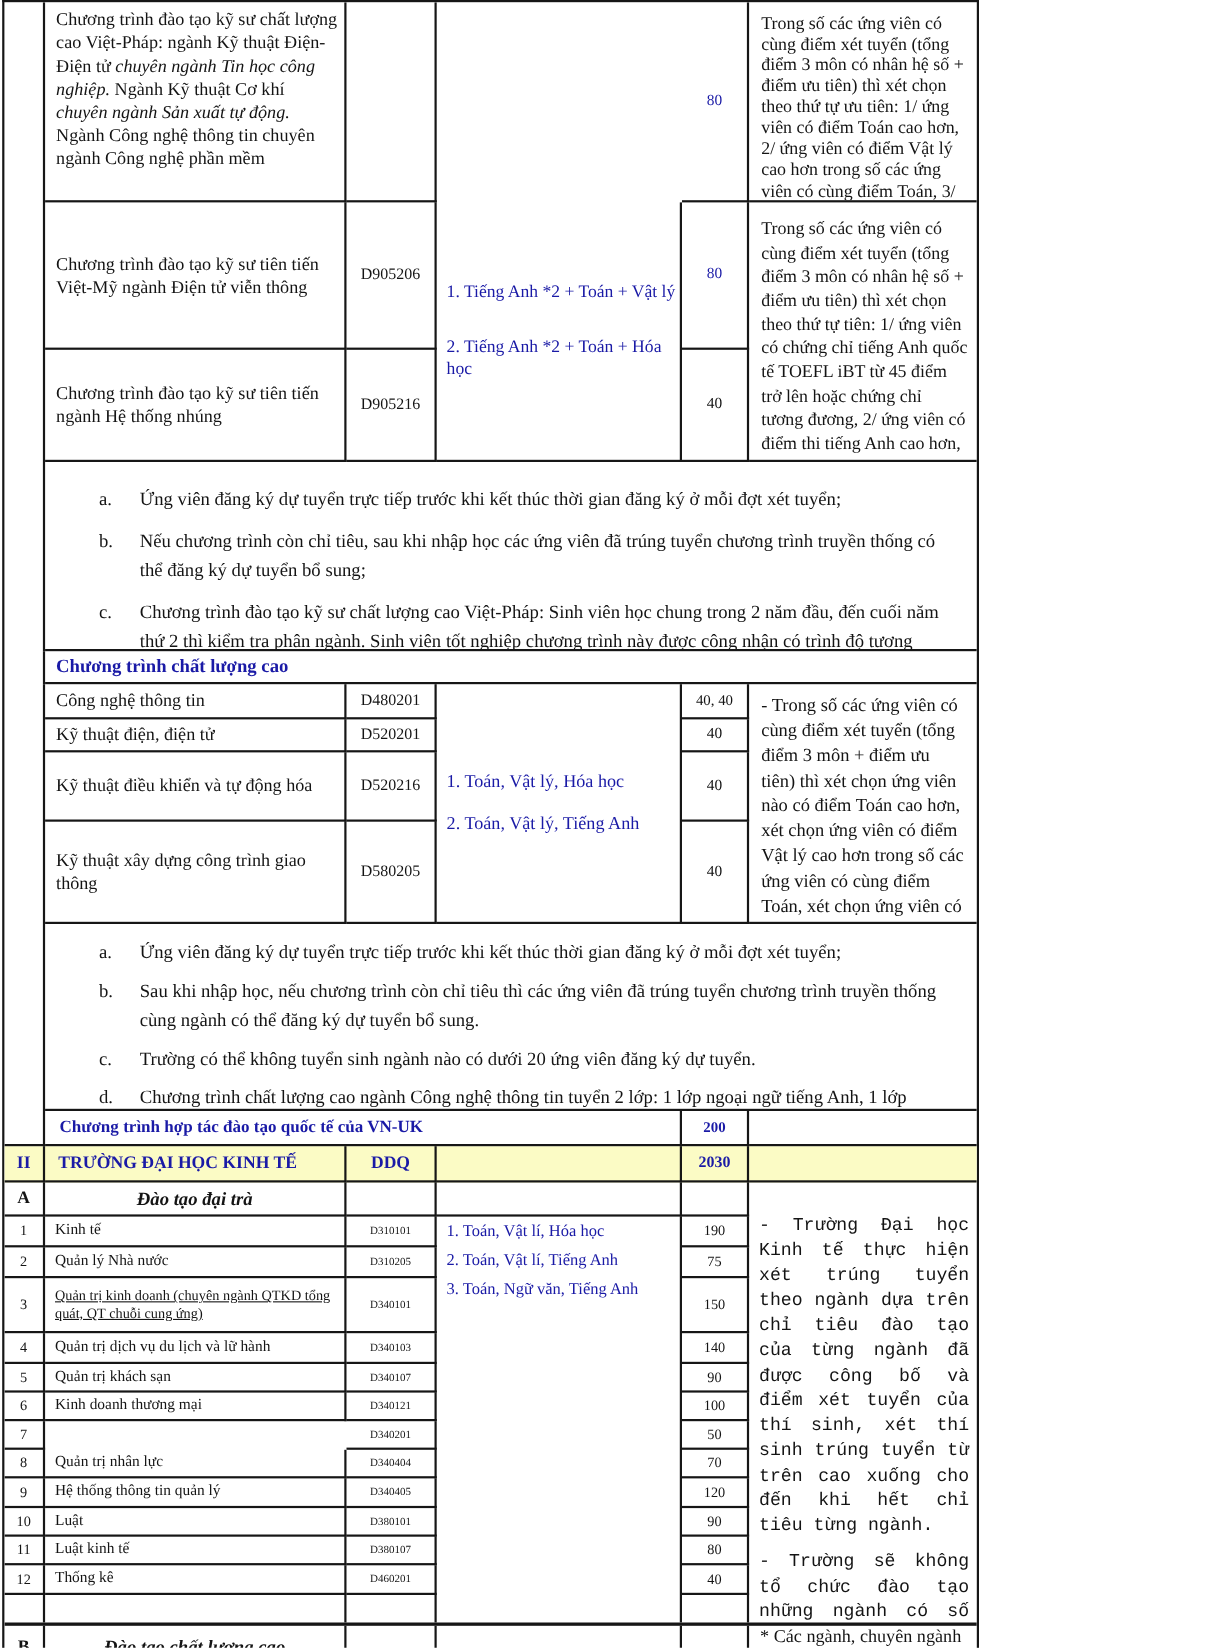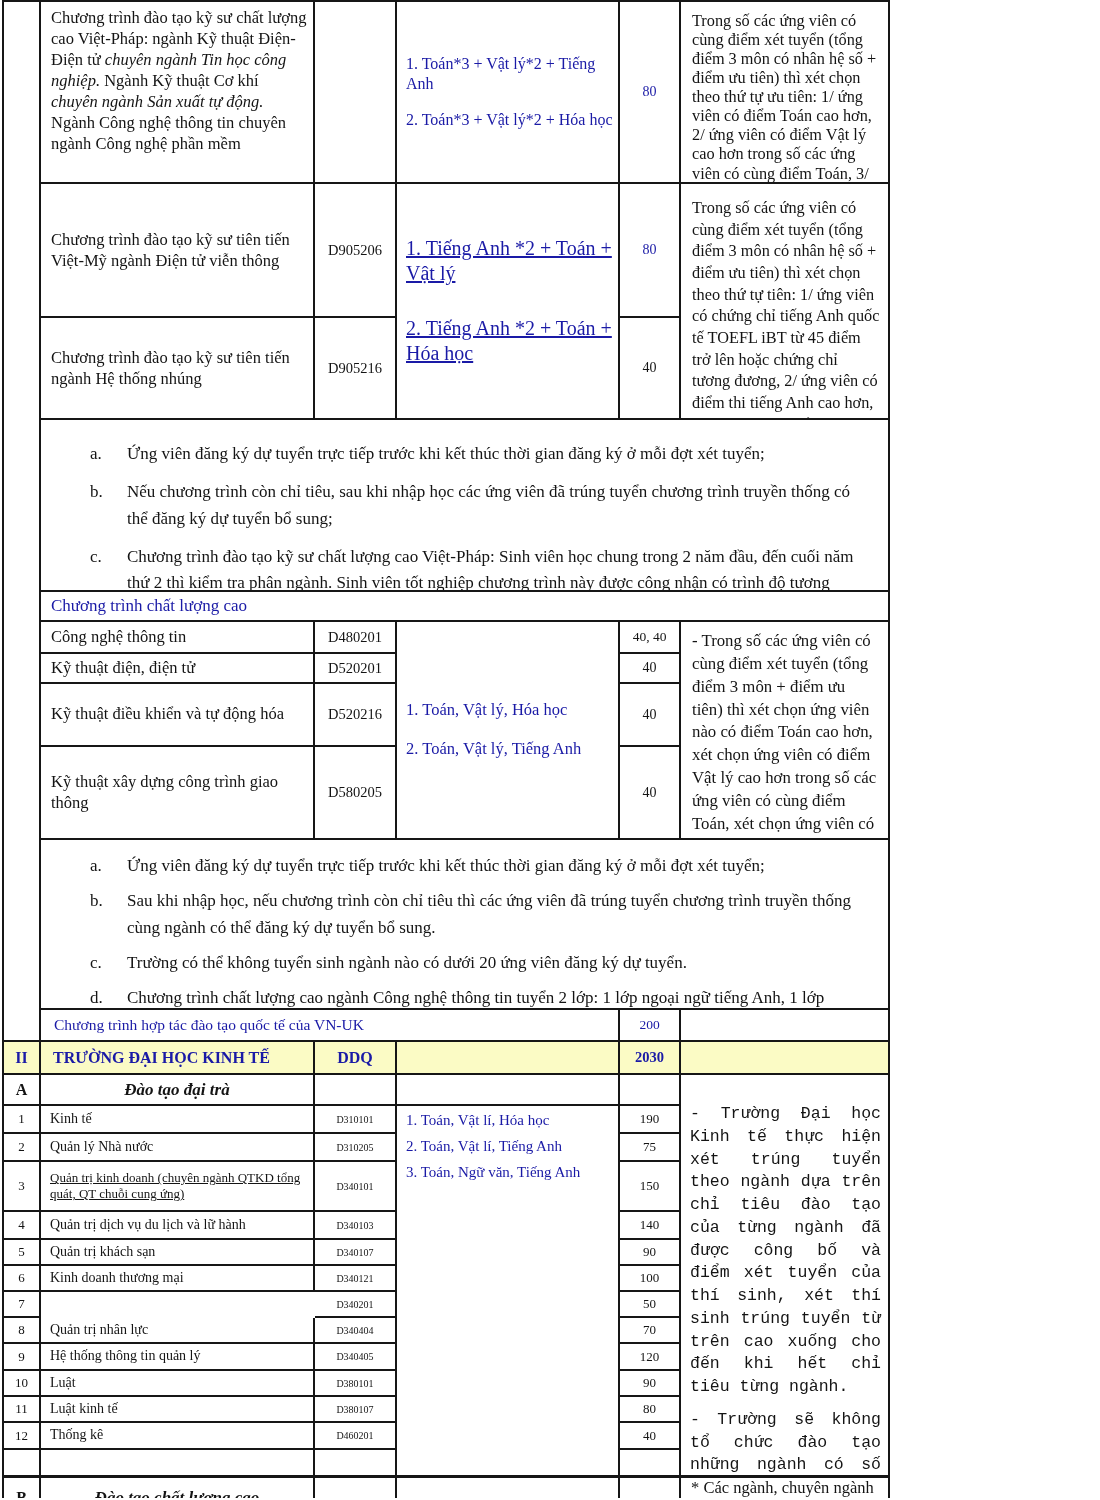--- a/index.html
+++ b/index.html
@@ -17,21 +17,21 @@
   .code{font-size:14.5px;display:flex;align-items:center;justify-content:center;}
   .subj{color:var(--blue);display:flex;flex-direction:column;}
   .subj .si{padding:0 4px 0 9px;line-height:1.25;}
   .quota{display:flex;align-items:center;justify-content:center;font-size:14px;}
   .quota.blue{color:var(--blue);}
   .note{padding:8px 8px 0 11px;font-size:16.3px;}
   .n1{line-height:1.17;padding-top:9px;}
   .n23{line-height:1.33;padding-top:13px;}
   .nclc{font-size:16.8px;line-height:1.36;padding-top:8px;}
   .blue{color:var(--blue);}
-  .bold{font-weight:normal;}
+  .bold{font-weight:bold;}
   .it{font-style:italic;}
   .noteslist{display:flex;flex-direction:column;}
   .nitem{display:flex;font-size:17px;line-height:1.55;}
   .nitem .m{flex:none;width:37px;padding-left:3px;}
   .nitem .t{flex:1;padding-right:26px;}
   .clc-header{font-size:17px;display:flex;align-items:center;padding-left:10px;}
   .vnuk-name{font-size:15.5px;display:flex;align-items:center;padding-left:13px;}
   .yellow{background:var(--yellow);}
   .iirow .cell{display:flex;align-items:center;font-size:16px;font-weight:bold;color:var(--blue);}
   .iirow .c-num{justify-content:center;}
@@ -56,30 +56,26 @@
 
 <div class="page" style="--blue:#1a1aa6;--yellow:#fbfbc5;">
 
   <div class="g" style="grid-template-rows:182px 134px 102px;">
     <div class="cell noB" style="grid-column:1;grid-row:1/span 3;"></div>
 
     <div class="cell name" style="grid-column:2;grid-row:1;">
       <span>Chương trình đào tạo kỹ sư chất lượng cao Việt-Pháp: ngành Kỹ thuật Điện-Điện tử </span><span class="it">chuyên ngành Tin học công nghiệp.</span><span> Ngành Kỹ thuật Cơ khí </span><span class="it">chuyên ngành Sản xuất tự động.</span><span> Ngành Công nghệ thông tin chuyên ngành Công nghệ phần mềm</span>
     </div>
     <div class="cell code" style="grid-column:3;grid-row:1;"></div>
-    <div class="cell subj vctr" style="grid-column:4;grid-row:1;gap:16px;font-size:16px;">
-      <div class="si">1. Toán*3 + Vật lý*2 + Tiếng Anh</div>
-      <div class="si">2. Toán*3 + Vật lý*2 + Hóa học</div>
-    </div>
     <div class="cell quota blue" style="grid-column:5;grid-row:1;">80</div>
     <div class="cell noR note n1" style="grid-column:6;grid-row:1;">Trong số các ứng viên có cùng điểm xét tuyển (tổng điểm 3 môn có nhân hệ số + điểm ưu tiên) thì xét chọn theo thứ tự ưu tiên: 1/ ứng viên có điểm Toán cao hơn, 2/ ứng viên có điểm Vật lý cao hơn trong số các ứng viên có cùng điểm Toán, 3/ ứng viên có điểm tiếng Anh cao hơn trong số các ứng viên có cùng điểm Vật lý.</div>
 
     <div class="cell name vctr" style="grid-column:2;grid-row:2;">Chương trình đào tạo kỹ sư tiên tiến Việt-Mỹ ngành Điện tử viễn thông</div>
     <div class="cell code" style="grid-column:3;grid-row:2;">D905206</div>
-    <div class="cell subj vctr" style="grid-column:4;grid-row:2/span 2;gap:30px;font-size:20px;text-decoration:underline;">
+    <div class="cell subj vctr" style="grid-column:4;grid-row:2/span 2;gap:30px;font-size:16px;">
       <div class="si">1. Tiếng Anh *2 + Toán + Vật lý</div>
       <div class="si">2. Tiếng Anh *2 + Toán + Hóa học</div>
     </div>
     <div class="cell quota blue" style="grid-column:5;grid-row:2;">80</div>
     <div class="cell noR note n23" style="grid-column:6;grid-row:2/span 2;">Trong số các ứng viên có cùng điểm xét tuyển (tổng điểm 3 môn có nhân hệ số + điểm ưu tiên) thì xét chọn theo thứ tự tiên: 1/ ứng viên có chứng chỉ tiếng Anh quốc tế TOEFL iBT từ 45 điểm trở lên hoặc chứng chỉ tương đương, 2/ ứng viên có điểm thi tiếng Anh cao hơn, 3/ ứng viên có điểm Toán cao hơn trong số các ứng viên có cùng điểm tiếng Anh, 4/ ứng viên có điểm Vật lý/Hóa học cao hơn trong số các ứng viên có cùng điểm Toán.</div>
 
     <div class="cell name vctr" style="grid-column:2;grid-row:3;">Chương trình đào tạo kỹ sư tiên tiến ngành Hệ thống nhúng</div>
     <div class="cell code" style="grid-column:3;grid-row:3;">D905216</div>
     <div class="cell quota" style="grid-column:5;grid-row:3;">40</div>
   </div>

